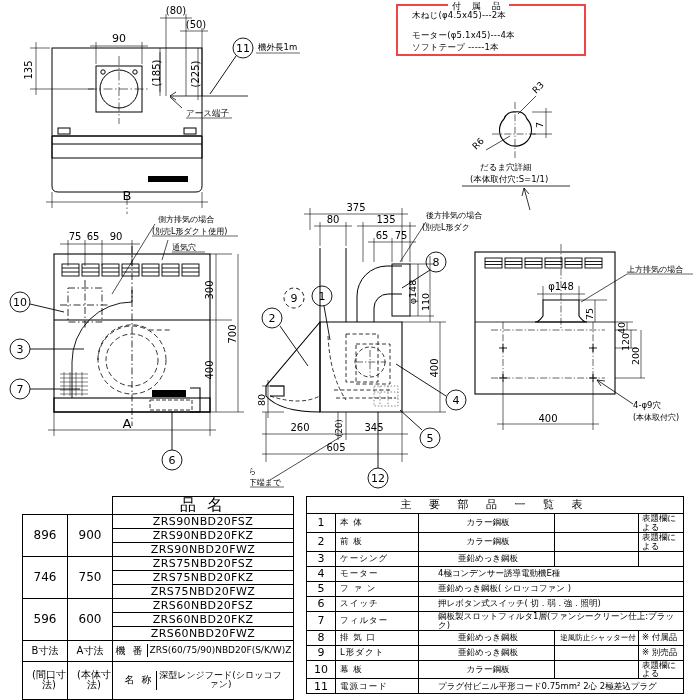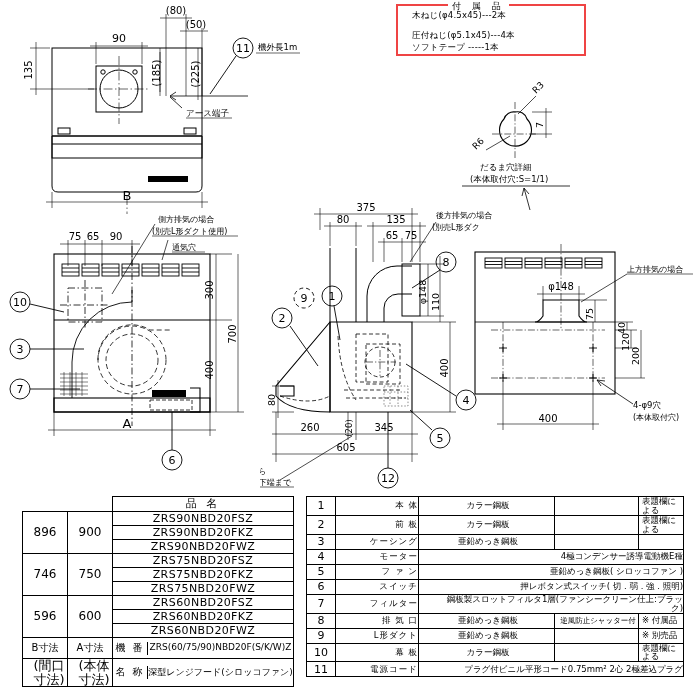--- a/index.html
+++ b/index.html
@@ -9,37 +9,37 @@
   svg{display:block;}
   text{font-family:"DejaVu Sans","Liberation Sans",sans-serif;fill:#000;}
   
   table{border-collapse:collapse;}
   .tbl td,.tbl th{border:1px solid #000;padding:0;text-align:center;
       vertical-align:middle;font-size:9px;line-height:1.05;}
   
   #product-table{position:absolute;left:22px;top:496px;width:272px;}
   #product-table td{height:13px;}
   #product-table .dim{width:44px;font-size:12px;}
-  #product-table .hdr{font-size:11px;letter-spacing:3px;height:14px;}
+  #product-table .hdr{font-size:16px;letter-spacing:3px;height:14px;}
   #product-table .model{font-size:11px;letter-spacing:.4px;}
   #product-table .btm-label{font-size:10px;height:20px;}
-  #product-table .btm-sub{font-size:13px;height:14px;padding-left:8px;}
+  #product-table .btm-sub{font-size:10px;height:14px;padding-left:8px;}
   #product-table .kv-key{font-size:10px;letter-spacing:2px;width:34px;}
   #product-table .kv-val{font-size:9px;}
   
   #parts-table{position:absolute;left:306px;top:496px;width:378px;}
   #parts-table td{height:14px;font-size:8.5px;}
   #parts-table .title{font-size:11px;letter-spacing:7px;height:16px;}
   #parts-table .ch{font-size:9px;letter-spacing:2px;height:14px;}
   #parts-table .no{width:28px;font-size:11px;}
-  #parts-table .nm{width:78px;text-align:right;padding-left:4px;letter-spacing:1px;}
+  #parts-table .nm{width:78px;text-align:left;padding-left:4px;letter-spacing:1px;}
   #parts-table .mat{width:132px;text-align:center;padding-left:3px;}
   #parts-table .surf{width:80px;text-align:center;padding-left:3px;font-size:7.5px;}
   #parts-table .col{width:auto;text-align:left;padding-left:3px;}
-  #parts-table .wide{text-align:right;padding-left:19px;}
+  #parts-table .wide{text-align:left;padding-left:19px;}
   
   #attach-box{position:absolute;left:396px;top:4px;width:186px;height:48px;
       border:2px solid #ef4444;}
   #attach-box .ab-title{position:absolute;left:50px;top:-6px;background:#fff;
       padding:0 4px;font-size:9px;letter-spacing:4px;}
   #attach-box .ab-line{position:absolute;left:14px;font-size:8.5px;
       letter-spacing:.2px;white-space:nowrap;}
 </style>
 </head>
 <body>
@@ -251,21 +251,21 @@
     <circle cx="172" cy="248" r="10"></circle>
         <line x1="172" y1="238" x2="172" y2="200"></line>
   </g>
   <text x="20" y="94" font-size="11" text-anchor="middle">10</text>
   <text x="20" y="141" font-size="11" text-anchor="middle">3</text>
   <text x="20" y="181" font-size="11" text-anchor="middle">7</text>
   <text x="172" y="252" font-size="11" text-anchor="middle">6</text>
 </svg>
 </div>
 
-<div class="abs" style="left:260px;top:200px;">
+<div class="abs" style="left:250px;top:200px;">
 <svg width="240" height="290" viewBox="0 0 240 290">
 
   <g stroke="#000" fill="none" stroke-width="1">
     <line x1="70" y1="48" x2="70" y2="122"></line>
     <line x1="96" y1="48" x2="96" y2="122"></line>
 
     <path d="M107,122 L107,96 A30,30 0 0 1 137,66 L152,66"></path>
     <path d="M124,122 L124,108 A14,14 0 0 1 138,94 L152,94"></path>
     <rect x="142" y="64" width="18" height="52"></rect>
   </g>
@@ -531,21 +531,21 @@
     <line x1="90" y1="132" x2="84" y2="110"></line>
     <line x1="84" y1="110" x2="82" y2="118"></line>
         <line x1="84" y1="110" x2="89" y2="116"></line>
   </g>
 </svg>
 </div>
 
 <div id="attach-box">
   <div class="ab-title">付 属 品</div>
   <div class="ab-line" style="top:4px;">木ねじ(φ4.5x45)---2本</div>
-  <div class="ab-line" style="top:24px;">圧付ねじ(φ5.1x45)---4本</div>
+  <div class="ab-line" style="top:24px;">モーター(φ5.1x45)---4本</div>
   <div class="ab-line" style="top:36px;">ソフトテープ -----1本</div>
 </div>
 
 <table class="tbl" id="product-table">
   <tbody id="product-tbody">
       <tr>
         <td class="dim" style="border:none"></td>
         <td class="dim" style="border:none"></td>
         <td class="hdr">品  名</td>
       </tr>
@@ -592,37 +592,40 @@
                 <td class="kv-key" style="border:none;border-right:1px solid #000">機 番</td>
                 <td class="kv-val" style="border:none">ZRS(60/75/90)NBD20F(S/K/W)Z</td>
               </tr>
             </tbody>
           </table>
         </td>
       </tr>
       <tr>
         <td class="btm-sub">(間口寸法)</td>
         <td class="btm-sub">(本体寸法)</td>
-        <td style="padding:0;border:1px solid #000">
+        <td style="padding:9px;border:1px solid #000">
           <table style="width:100%;border-collapse:collapse">
             <tbody>
               <tr>
                 <td class="kv-key" style="border:none;border-right:1px solid #000">名 称</td>
                 <td class="kv-val" style="border:none">深型レンジフード(シロッコファン)</td>
               </tr>
             </tbody>
           </table>
         </td>
       </tr>
     </tbody>
 </table>
 
 <table class="tbl" id="parts-table">
   <tbody id="parts-tbody">
       <tr>
+        <td class="title" colspan="5">主 要 部 品 一 覧 表</td>
+      </tr>
+      <tr>
         <td class="no">1</td>
         <td class="nm">本    体</td>
         <td class="mat">カラー鋼板</td>
         <td class="surf"></td>
         <td class="col">表題欄による</td>
       </tr>
       <tr>
         <td class="no">2</td>
         <td class="nm">前    板</td>
         <td class="mat">カラー鋼板</td>

